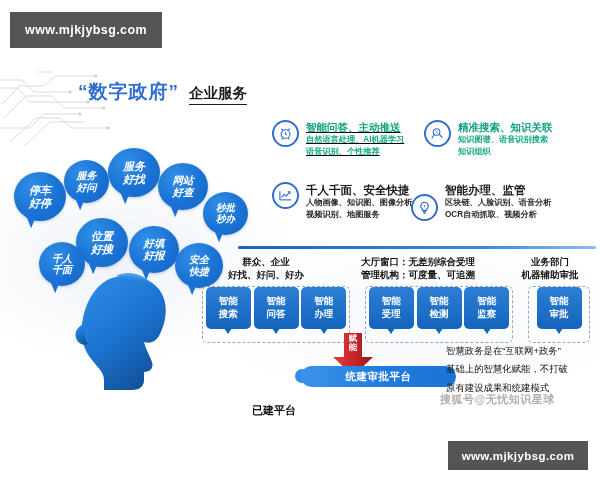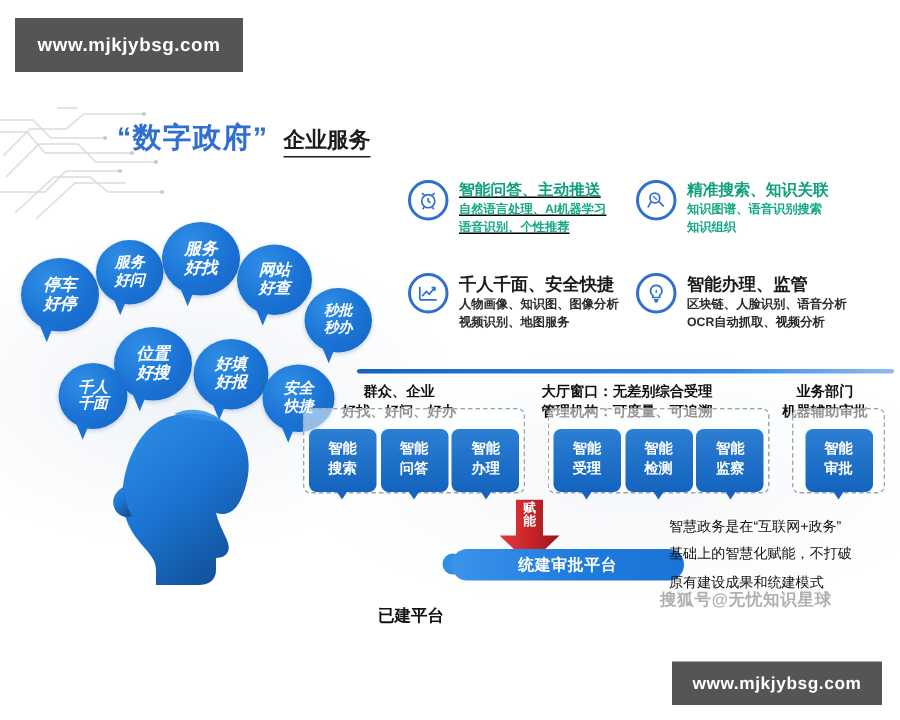--- a/index.html
+++ b/index.html
@@ -104,24 +104,24 @@
   }
 
   
   .panel { position: absolute; left: 190px; top: 252px; width: 408px; height: 95px; }
   .col-caption {
     position: absolute; text-align: center;
     font-size: 9.5px; font-weight: bold; color: #111111; line-height: 1.35;
     white-space: nowrap;
   }
   .group-box {
-    position: absolute; top: 20px; height: 57px;
+    position: absolute; top: 34px; height: 57px;
     border: 1.2px dashed #9aa6b4; border-radius: 5px;
     background: rgba(255,255,255,.55);
-    display: flex; align-items: flex-end; justify-content: space-evenly;
+    display: flex; align-items: flex-start; justify-content: space-evenly;
   }
   .card {
     width: 45px; height: 42px;
     background: linear-gradient(180deg, #2b7fd4 0%, #1464bd 100%);
     border-radius: 5px;
     position: relative;
     display: flex; flex-direction: column;
     align-items: center; justify-content: center;
     color: #ffffff; font-weight: bold; font-size: 9.5px; line-height: 1.35;
   }
@@ -314,21 +314,21 @@
           <path d="M15.5 6 H19 V9.5"></path>
         </svg>
       </div>
       <div class="feat-body">
         <div class="feat-head dark">千人千面、安全快捷</div>
         <div class="feat-sub dark">人物画像、知识图、图像分析</div>
         <div class="feat-sub dark">视频识别、地图服务</div>
       </div>
     </div>
 
-    <div class="feat" style="left:152px; top:62px;">
+    <div class="feat" style="left:139px; top:62px;align-items:flex-end;">
       <div class="feat-icon">
         <svg width="15" height="15" viewBox="0 0 24 24" fill="none" stroke="#2f6fd0" stroke-width="1.8">
           <path d="M12 3.5 a6 6 0 0 0 -3.6 10.8 V16.5 h7.2 V14.3 A6 6 0 0 0 12 3.5 Z"></path>
           <path d="M9.6 19 h4.8 M10.4 21 h3.2"></path>
           <path d="M12 8.2 v3.4" stroke-width="1.4"></path>
         </svg>
       </div>
       <div class="feat-body">
         <div class="feat-head dark">智能办理、监管</div>
         <div class="feat-sub dark">区块链、人脸识别、语音分析</div>

